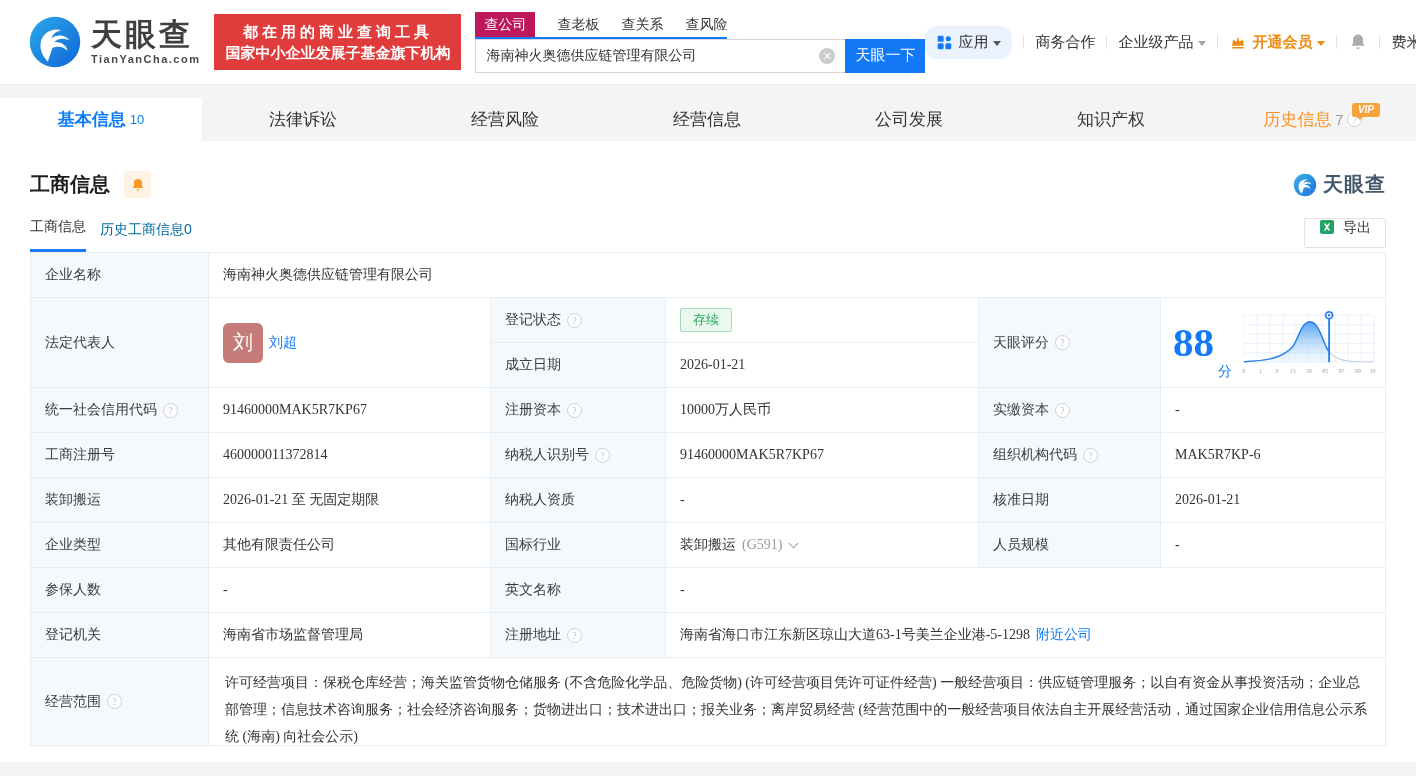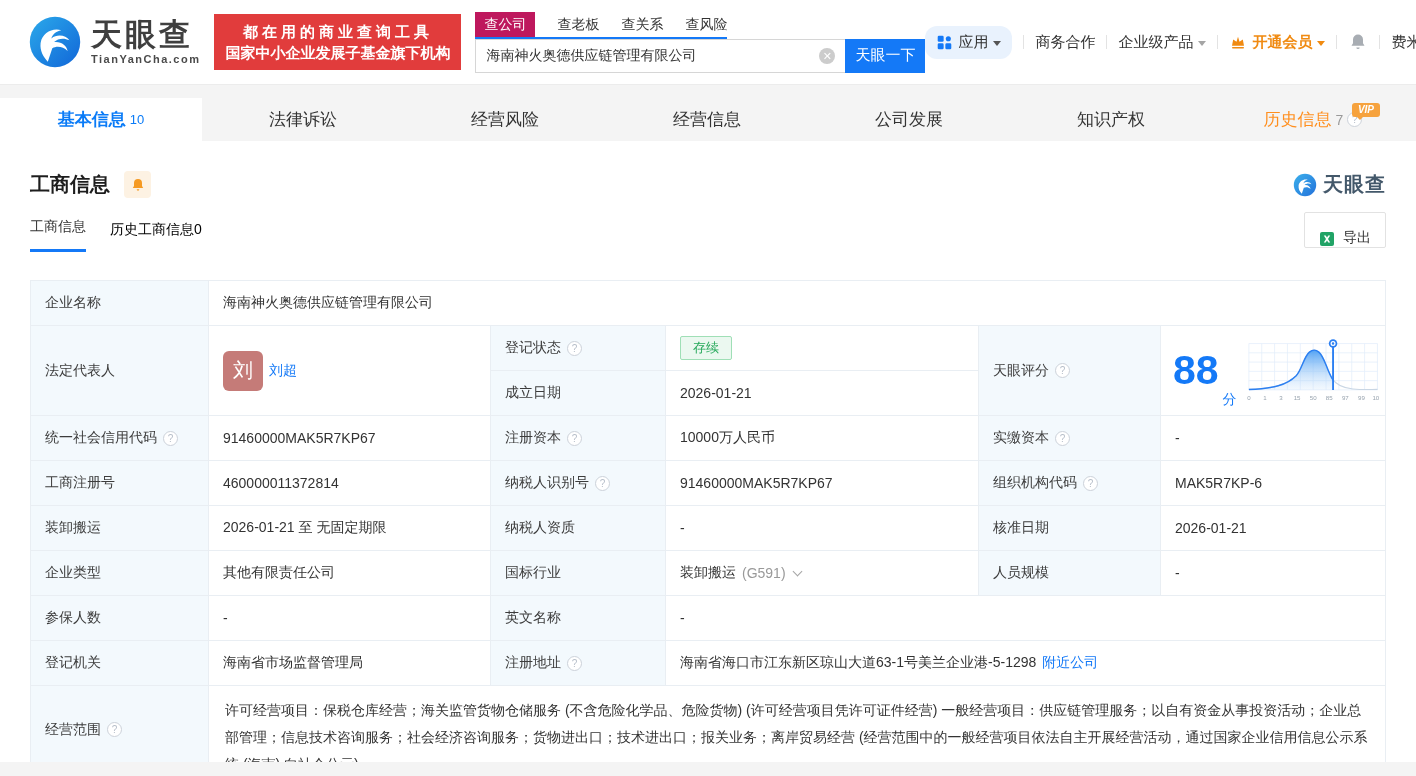--- a/index.html
+++ b/index.html
@@ -58,29 +58,29 @@
   
   .section-head { display:flex; align-items:center; margin:30px 30px 0; }
   .section-title { font-size:20px; font-weight:bold; color:#1d1d1d; }
   .bell-box { width:27px; height:27px; background:#fdf2e3; border-radius:4px; margin-left:14px;
               display:flex; align-items:center; justify-content:center; cursor:pointer; }
   .watermark { margin-left:auto; display:flex; align-items:center; gap:6px; opacity:.92; }
   .watermark .wm-text { font-size:20px; font-weight:bold; color:#344a5e; letter-spacing:1px; }
   .subtab-row { display:flex; align-items:flex-end; margin:20px 30px 0; position:relative; }
   .subtab { font-size:14px; padding-bottom:13px; cursor:pointer; }
   .subtab.active { color:#333; border-bottom:3px solid #1479f7; }
-  .subtab.inactive { color:#000000; margin-left:24px; }
-  .export-btn { position:absolute; right:0; bottom:4px; height:36px; padding:0 14px; background:#fff;
-                border:1px solid #e2e2e2; border-radius:2px; display:flex; align-items:flex-end; gap:8px;
+  .subtab.inactive { color:#0369a1; margin-left:14px; }
+  .export-btn { position:absolute; right:0; bottom:4px; height:30px; padding:0 14px; background:#fff;
+                border:1px solid #e2e2e2; border-radius:2px; display:flex; align-items:flex-start; gap:8px;
                 font-size:14px; color:#333; cursor:pointer; font-family:inherit; }
   
-  .biz-table { margin:28px 30px 0; display:grid;
+  .biz-table { margin:0 30px 0; display:grid;
                grid-template-columns:178px 282px 175px 313px 182px 1fr;
                grid-template-rows:repeat(9,45px) 88px;
-               border-top:1px solid #e9eef3; border-left:1px solid #e9eef3; font-size:14px; }
+               border-top:1px solid #e9eef3; border-left:1px solid #e9eef3; font-size:14px;font-family:Liberation Serif, serif; }
   .cell { border-right:1px solid #e9eef3; border-bottom:1px solid #e9eef3; display:flex;
           align-items:center; padding:0 14px; gap:6px; min-width:0; }
   .lbl { background:#f3f9fd; color:#3c3c3c; }
   .val { background:#fff; color:#333; }
   .c2-6 { grid-column:2/7; }
   .c4-6 { grid-column:4/7; }
   .rs2 { grid-row:span 2; }
   .scope-val { align-items:flex-start; padding:11px 16px; line-height:27px; display:block; }
   .link { color:#1479f7; cursor:pointer; text-decoration:none; }
   .status-badge { background:#ebf8f0; border:1px solid #9fdfb6; color:#28a95c; font-size:13px;

